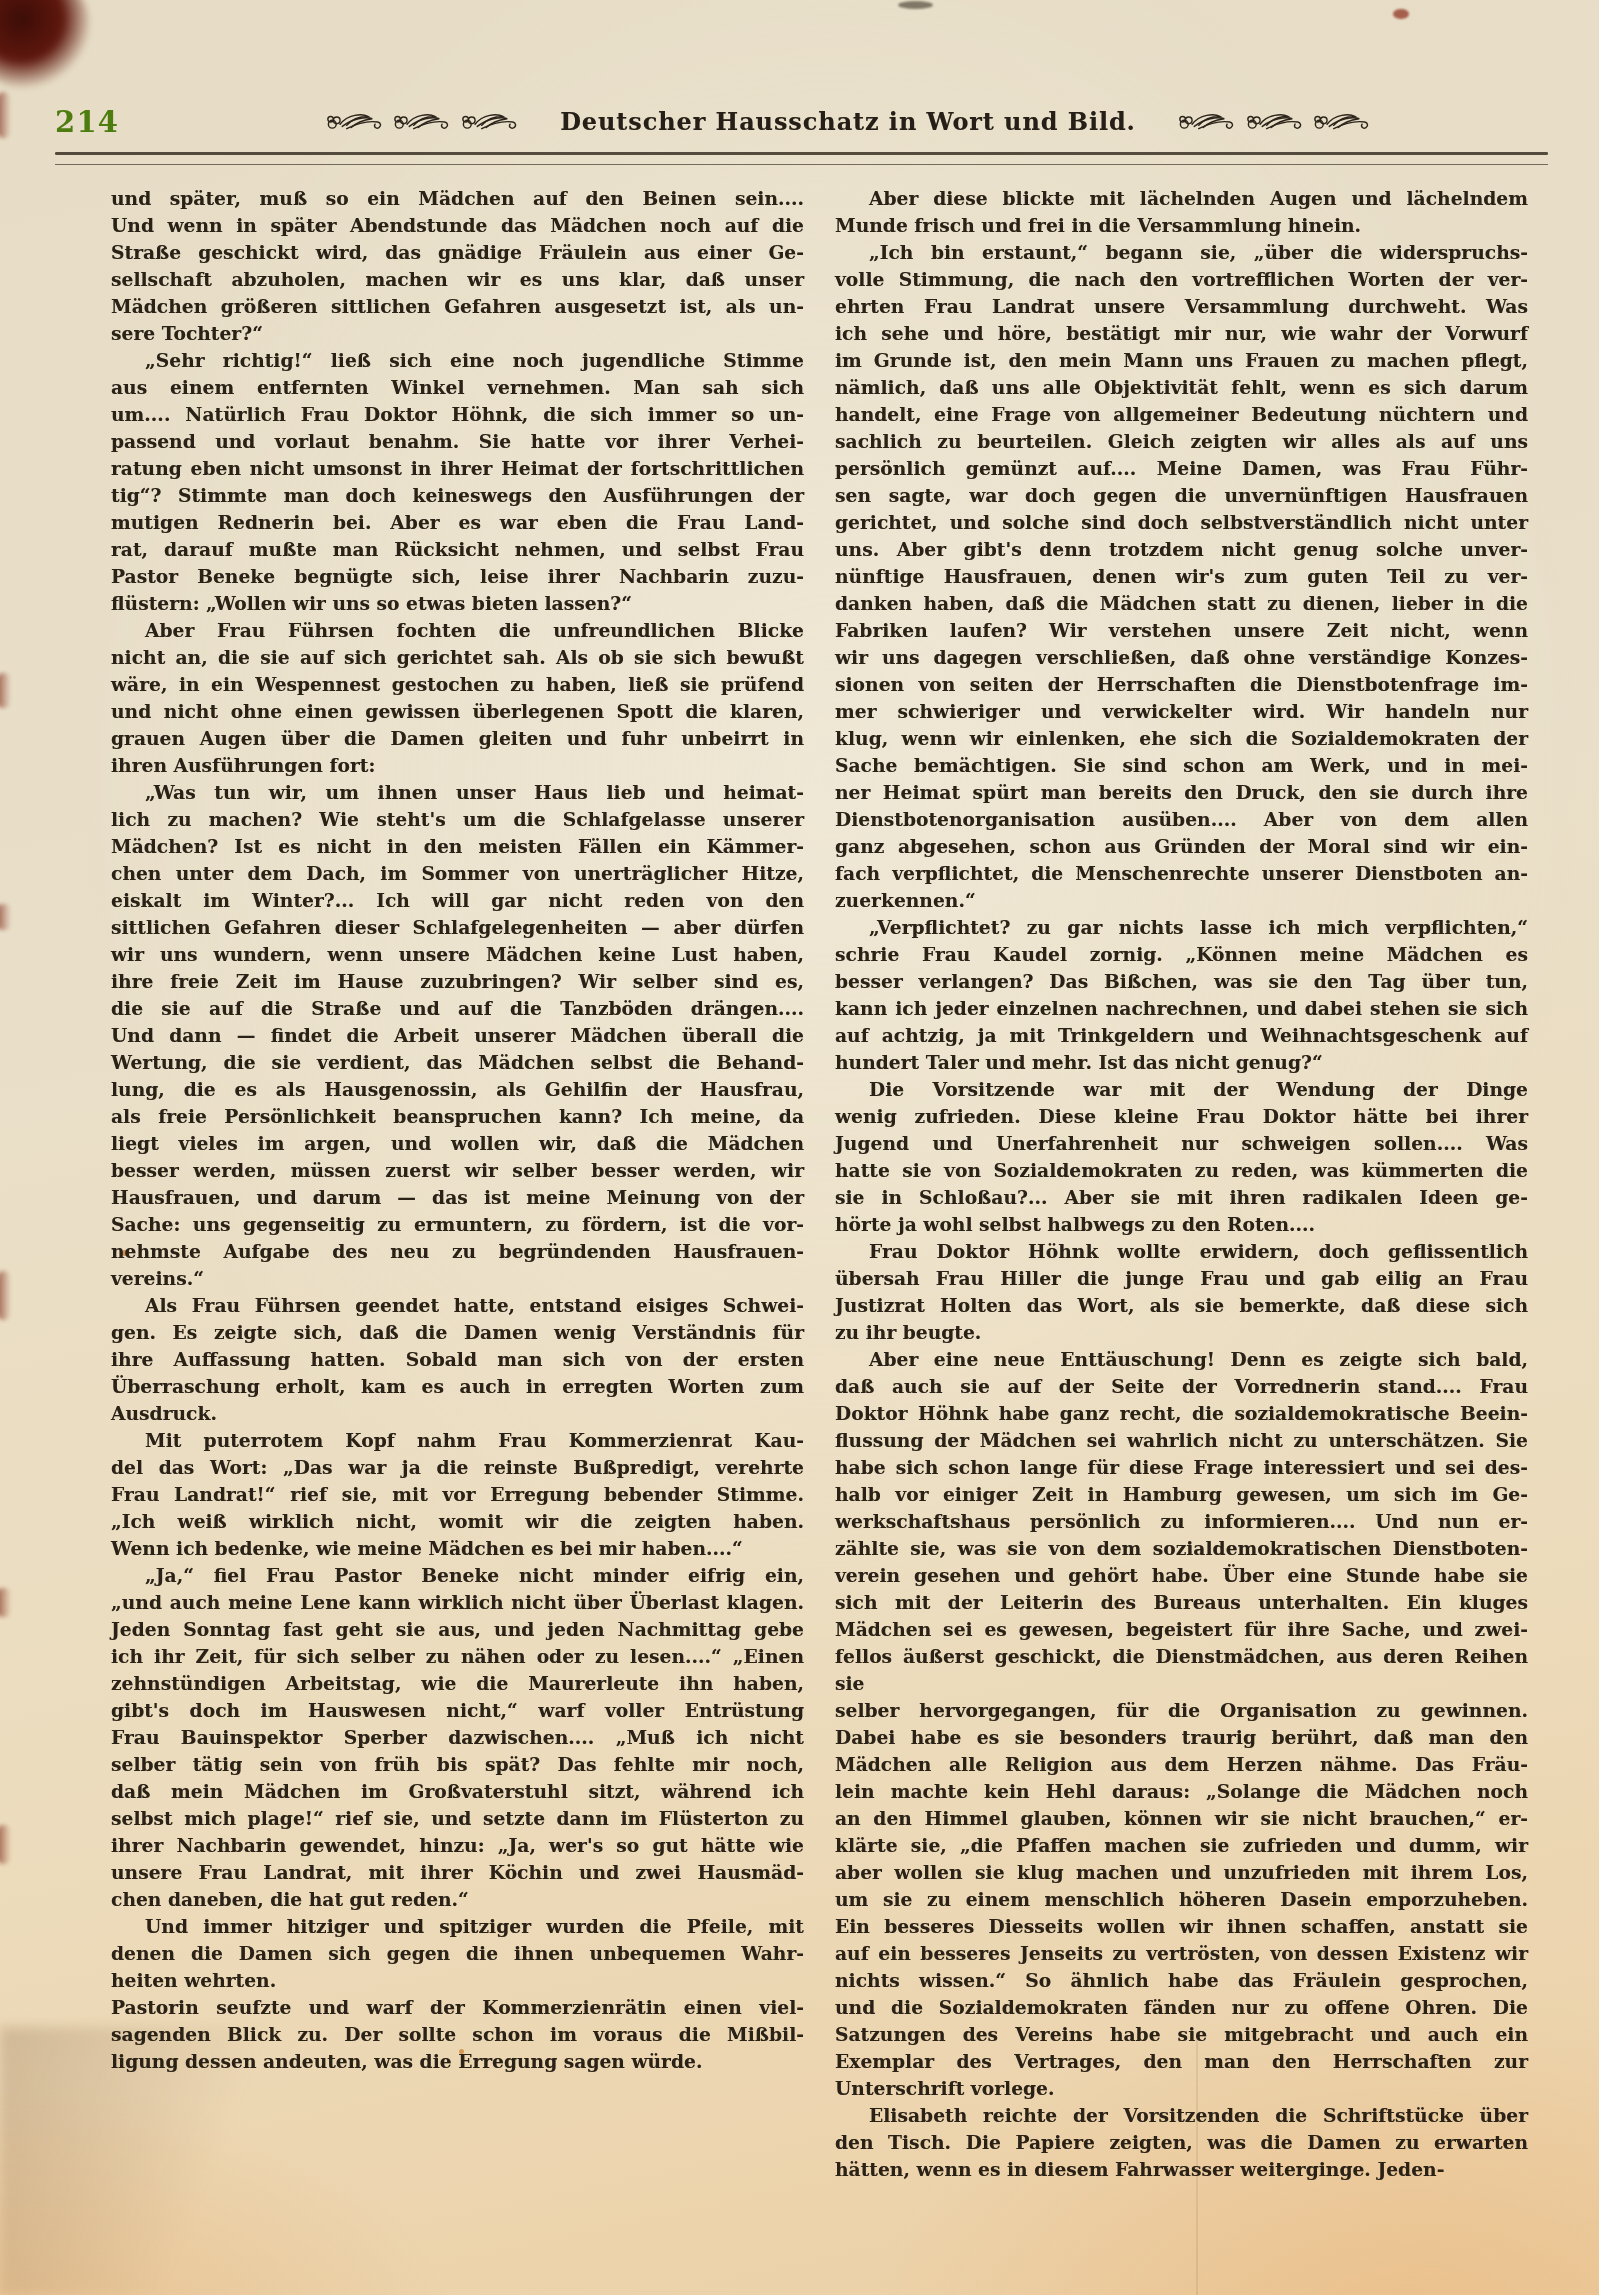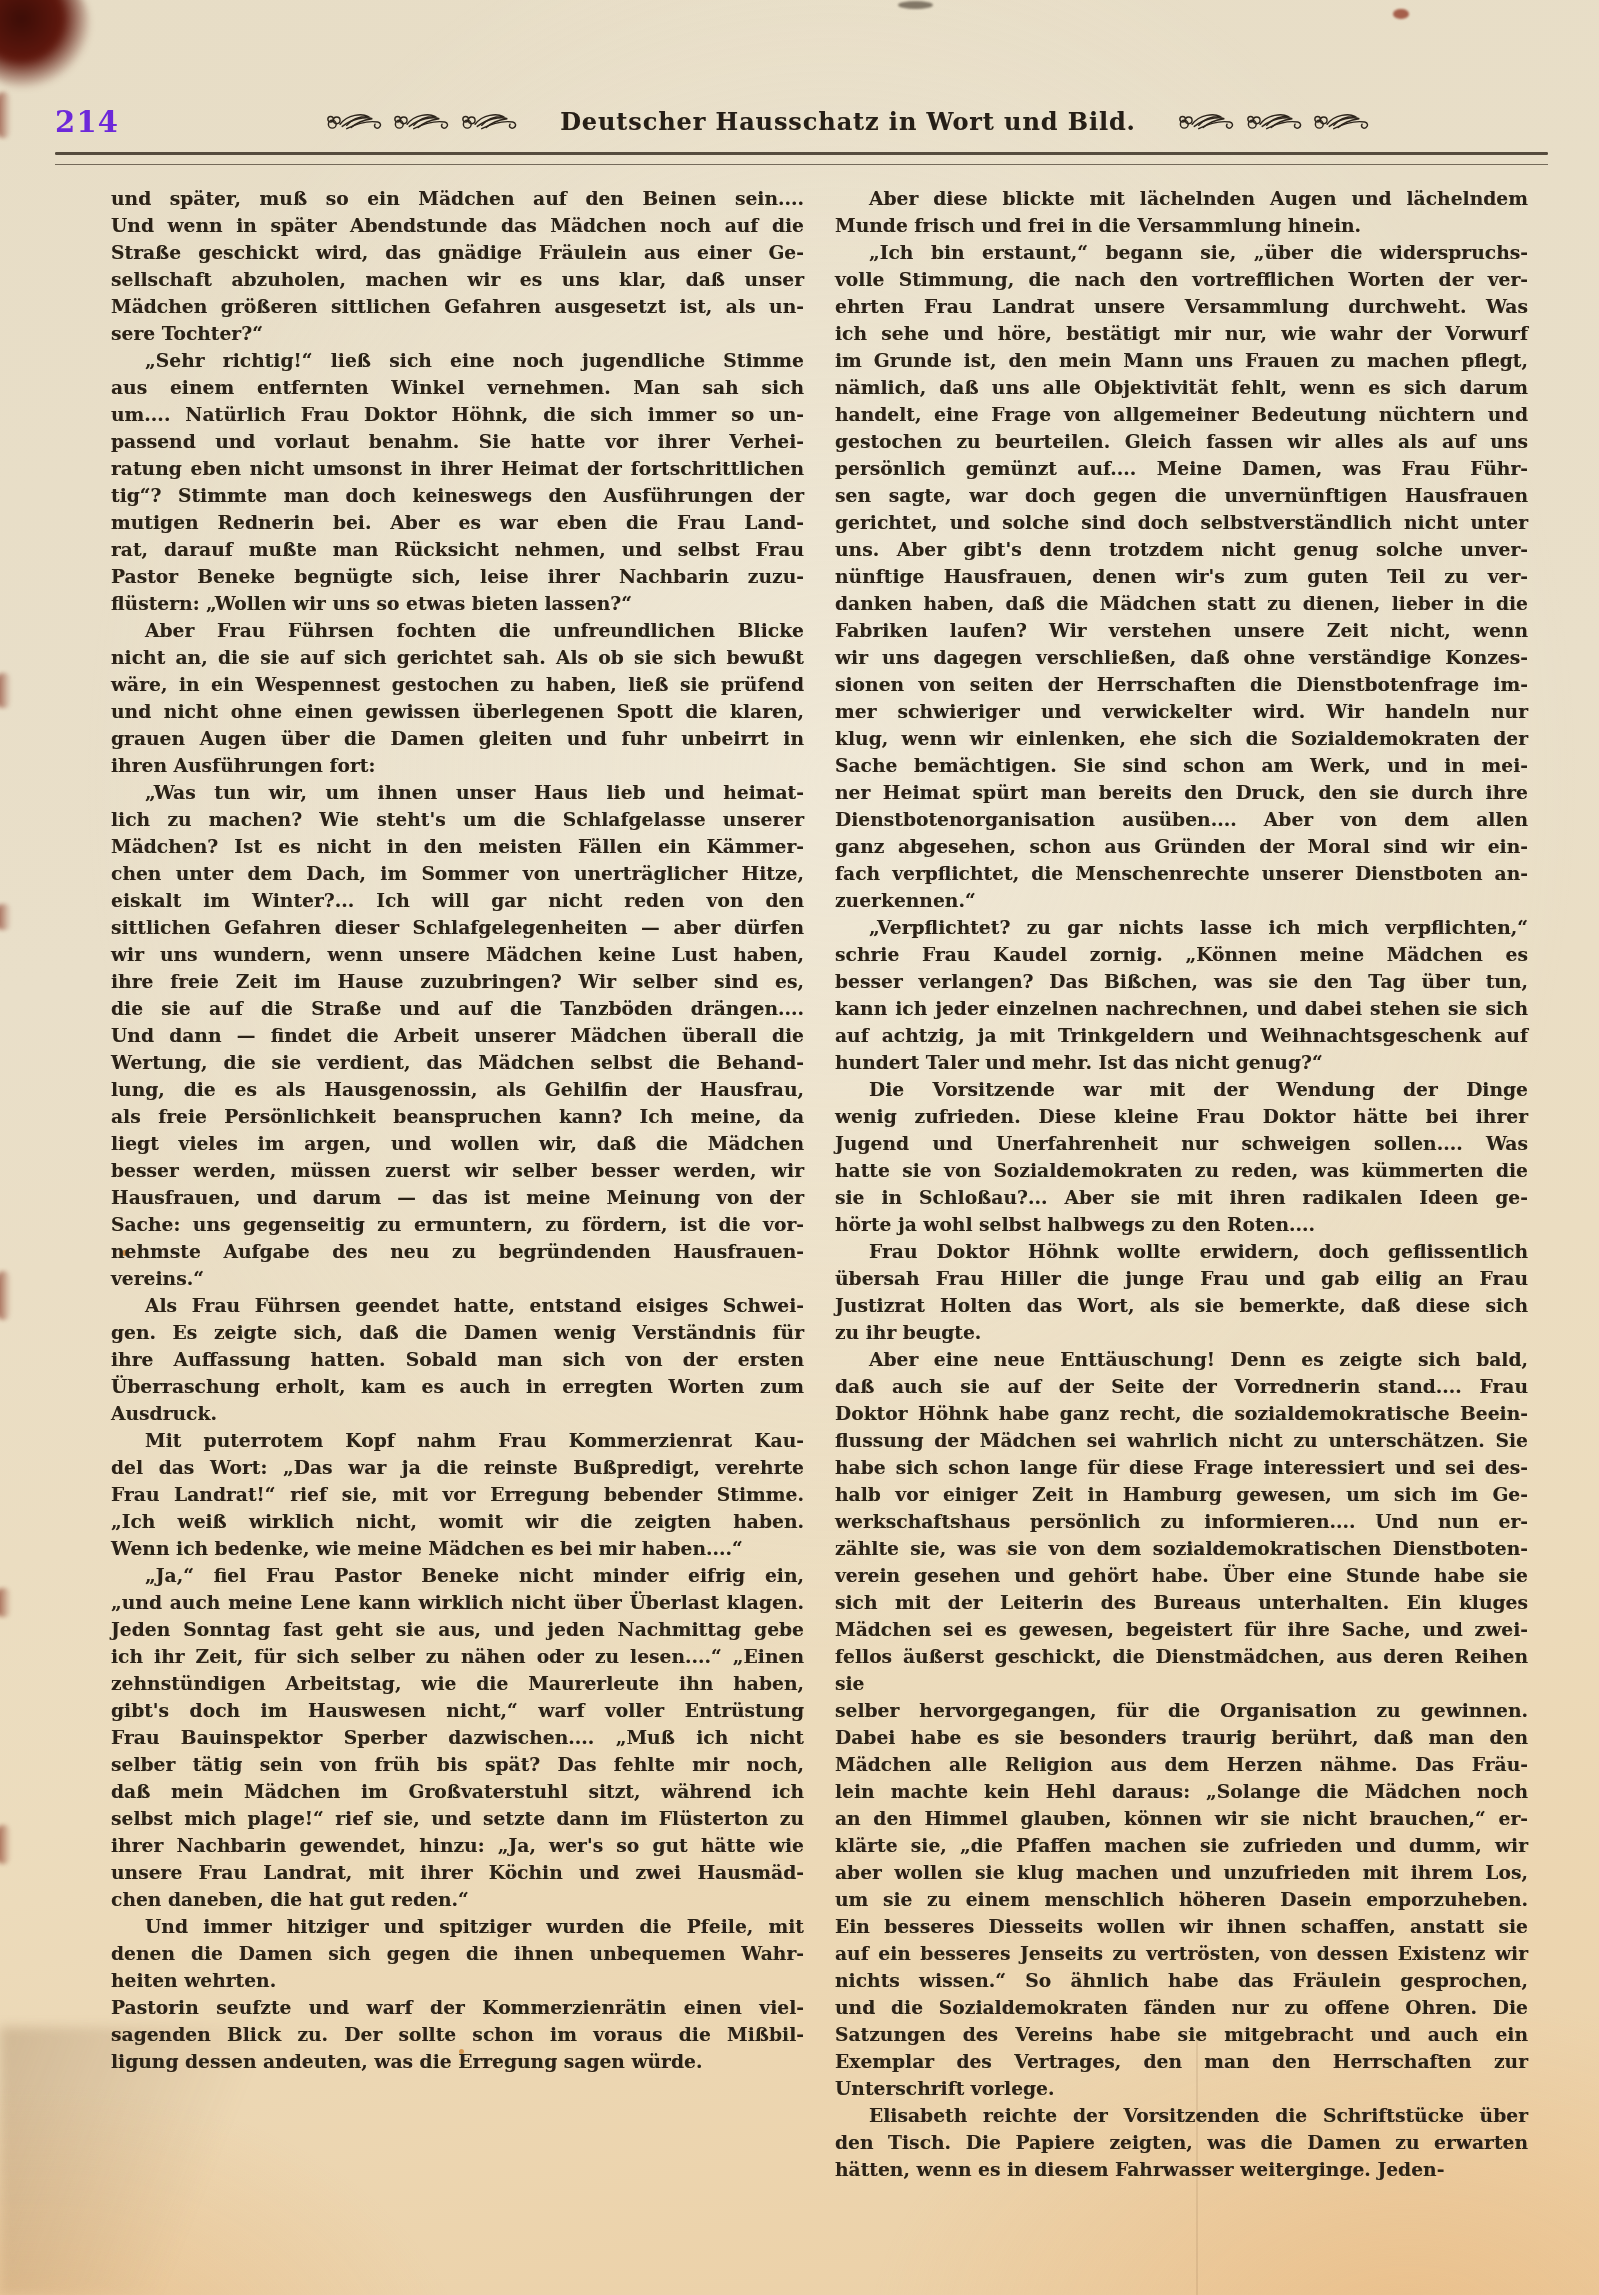--- a/index.html
+++ b/index.html
@@ -27,21 +27,21 @@
   .top-dot{left:1393px;top:8.7px;width:16px;height:10.6px;background:#8a2a18;filter:blur(1.2px);opacity:.7;border-radius:50%;}
   .fold-shadow{left:0;bottom:0;width:361px;height:268px;
     background:linear-gradient(112deg, rgba(130,92,56,.26), rgba(130,92,56,0) 58%);filter:blur(5.6px);}
   .crease{left:1196px;top:2032px;width:1.9px;height:263px;background:rgba(92,62,32,.10);}
   .speck{border-radius:50%;}
   .s1{left:122px;top:1250px;width:6.2px;height:6.2px;background:#c97b2a;opacity:.8;}
   .s2{left:459px;top:2049px;width:5px;height:5px;background:#d08430;opacity:.75;}
   .s3{left:1006px;top:1550px;width:4.4px;height:4.4px;background:#c4username7b2a;background:#c97b2a;opacity:.6;}
   
   .header{position:absolute;top:93px;left:55px;right:52px;height:57px;display:flex;align-items:center;}
-  .pagenum{font-weight:bold;font-size:29px;color:#6d28d9;width:93px;letter-spacing:1.2px;}
+  .pagenum{font-weight:bold;font-size:29px;color:#4d7c0f;width:93px;letter-spacing:1.2px;}
   .title-row{flex:1;display:flex;justify-content:center;align-items:center;gap:25px;}
   .page-title{font-weight:bold;font-size:24px;color:#261f17;white-space:nowrap;letter-spacing:0.9px;
     margin:0 16px;text-shadow:0 0 0.6px rgba(38,31,23,.4);}
   .orn{display:inline-block;line-height:0;}
   .rule{position:absolute;left:55px;right:52px;background:#352b1f;}
   .rule-1{top:152px;height:2.5px;opacity:.82;border-radius:1.2px;}
   .rule-2{top:164px;height:1.2px;opacity:.65;}
   
   .columns{position:absolute;top:185px;left:111px;right:72px;
     display:grid;grid-template-columns:1fr 1fr;column-gap:31px;}
@@ -220,21 +220,21 @@
     <section class="col">
         <div class="line just indent">Aber diese blickte mit lächelnden Augen und lächelndem</div>
         <div class="line">Munde frisch und frei in die Versammlung hinein.</div>
         <div class="line just indent">„Ich bin erstaunt,“ begann sie, „über die widerspruchs-</div>
         <div class="line just">volle Stimmung, die nach den vortrefflichen Worten der ver-</div>
         <div class="line just">ehrten Frau Landrat unsere Versammlung durchweht.  Was</div>
         <div class="line just">ich sehe und höre, bestätigt mir nur, wie wahr der Vorwurf</div>
         <div class="line just">im Grunde ist, den mein Mann uns Frauen zu machen pflegt,</div>
         <div class="line just">nämlich, daß uns alle Objektivität fehlt, wenn es sich darum</div>
         <div class="line just">handelt, eine Frage von allgemeiner Bedeutung nüchtern und</div>
-        <div class="line just">gestochen zu beurteilen.  Gleich fassen wir alles als auf uns</div>
+        <div class="line just">sachlich zu beurteilen.  Gleich zeigten wir alles als auf uns</div>
         <div class="line just">persönlich gemünzt auf....  Meine Damen, was Frau Führ-</div>
         <div class="line just">sen sagte, war doch gegen die unvernünftigen Hausfrauen</div>
         <div class="line just">gerichtet, und solche sind doch selbstverständlich nicht unter</div>
         <div class="line just">uns.  Aber gibt's denn trotzdem nicht genug solche unver-</div>
         <div class="line just">nünftige Hausfrauen, denen wir's zum guten Teil zu ver-</div>
         <div class="line just">danken haben, daß die Mädchen statt zu dienen, lieber in die</div>
         <div class="line just">Fabriken laufen?  Wir verstehen unsere Zeit nicht, wenn</div>
         <div class="line just">wir uns dagegen verschließen, daß ohne verständige Konzes-</div>
         <div class="line just">sionen von seiten der Herrschaften die Dienstbotenfrage im-</div>
         <div class="line just">mer schwieriger und verwickelter wird.  Wir handeln nur</div>

